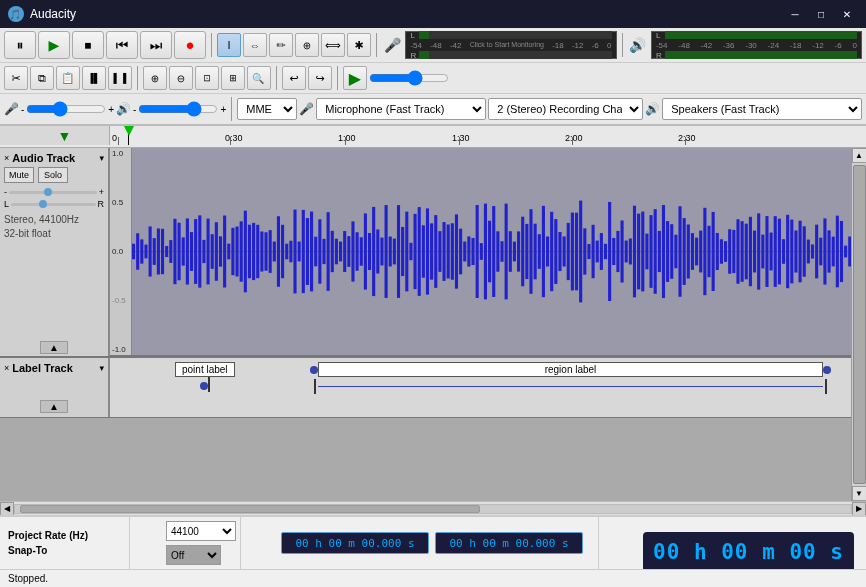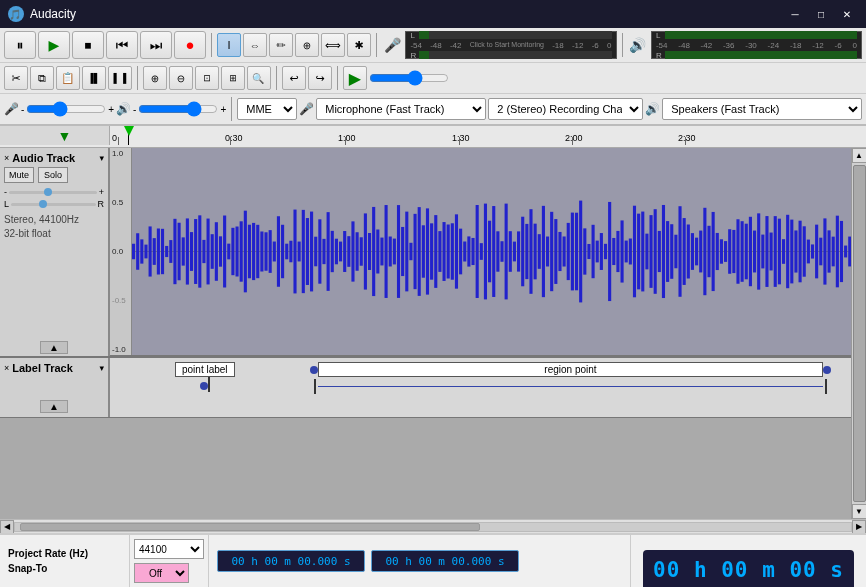--- a/index.html
+++ b/index.html
@@ -1025,21 +1025,21 @@
               <div style="background:white; border:1px solid #555; padding:1px 6px; font-size:10px; cursor:pointer; white-space:nowrap;">point label</div>
               <div style="display:flex; align-items:center; margin-top:2px;">
                 <div style="width:8px; height:8px; background:#3344aa; border-radius:50%;"></div>
                 <div style="width:2px; height:15px; background:#333; margin-top:-2px;"></div>
               </div>
             </div>
 
             <div style="position:absolute; left:200px; top:4px; right:20px; display:flex; flex-direction:column;">
               <div style="display:flex; align-items:center;">
                 <div style="width:8px; height:8px; background:#3344aa; border-radius:50%; flex-shrink:0;"></div>
-                <div style="background:white; border:1px solid #555; padding:1px 40px; font-size:10px; cursor:pointer; white-space:nowrap; flex:1; text-align:center;">region point</div>
+                <div style="background:white; border:1px solid #555; padding:1px 40px; font-size:10px; cursor:pointer; white-space:nowrap; flex:1; text-align:center;">region label</div>
                 <div style="width:8px; height:8px; background:#3344aa; border-radius:50%; flex-shrink:0;"></div>
               </div>
               <div style="display:flex; justify-content:space-between; margin-top:2px; padding:0 4px;">
                 <div style="width:2px; height:15px; background:#333;"></div>
                 <div style="height:1px; flex:1; background:#3344aa; align-self:center; margin: 0 2px;"></div>
                 <div style="width:2px; height:15px; background:#333;"></div>
               </div>
             </div>
           </div>
         </div>
@@ -1056,50 +1056,53 @@
     <div style="height:14px; background:#e0e0e0; display:flex; align-items:center; border-top:1px solid #bbb;">
       <div style="width:14px; height:14px; background:#d0d0d0; border:1px solid #999; display:flex; align-items:center; justify-content:center; font-size:8px; cursor:pointer;">◀</div>
       <div style="flex:1; height:10px; background:#ccc; position:relative; border:1px solid #bbb; overflow:hidden;">
         <div style="position:absolute; left:5px; width:55%; height:100%; background:#aaa; border:1px solid #999; border-radius:2px; cursor:pointer;"></div>
       </div>
       <div style="width:14px; height:14px; background:#d0d0d0; border:1px solid #999; display:flex; align-items:center; justify-content:center; font-size:8px; cursor:pointer;">▶</div>
     </div>
   </div>
 
   <div style="background:#f0f0f0; border-top:2px solid #ccc; display:flex; flex-direction:column; flex-shrink:0;">
-    <div style="display:flex; align-items:stretch; height:52px;">
+    <div style="display:flex; align-items:stretch; height:52px;gap:32px;">
 
       <div style="padding:4px 8px; border-right:1px solid #ccc; display:flex; flex-direction:column; justify-content:center; gap:4px; min-width:130px;">
         <div style="display:flex; align-items:center; gap:6px;">
           <span style="font-size:10px; font-weight:bold; white-space:nowrap;">Project Rate (Hz)</span>
         </div>
         <div style="display:flex; align-items:center; gap:6px;">
           <span style="font-size:10px; font-weight:bold; white-space:nowrap;">Snap-To</span>
         </div>
       </div>
       <div style="padding:4px 4px; border-right:1px solid #ccc; display:flex; flex-direction:column; justify-content:center; gap:4px;">
         <select style="height:20px; width:70px; border:1px solid #999; font-size:10px; background:white;">
           <option>44100</option>
         </select>
-        <select style="height:20px; width:55px; border:1px solid #999; font-size:10px; background:#f9a8d4;text-align:center;">
+        <select style="height:20px; width:55px; border:1px solid #999; font-size:10px; background:#a3a3a3;">
           <option>Off</option>
         </select>
       </div>
 
       <div style="flex:1; padding:4px 8px; border-right:1px solid #ccc; display:flex; flex-direction:column; justify-content:center; gap:4px;">
         <div style="display:flex; gap:6px;">
           <div style="height:22px; width:148px; border:1px solid #5a9fd4; background:#1a1a3a; color:#00aaff; font-family:monospace; font-size:11px; padding:0 4px; display:flex; align-items:center; justify-content:center; border-radius:2px; cursor:text;">
             <span>00 h 00 m 00.000 s</span>
           </div>
           <div style="height:22px; width:148px; border:1px solid #5a9fd4; background:#1a1a3a; color:#00aaff; font-family:monospace; font-size:11px; padding:0 4px; display:flex; align-items:center; justify-content:center; border-radius:2px; cursor:text;">
             <span>00 h 00 m 00.000 s</span>
           </div>
         </div>
       </div>
 
       <div style="display:flex; align-items:center; justify-content:center; padding:4px 12px;margin-top:17px;">
         <div style="background:#1a1a3a; color:#00aaff; font-family:monospace; font-size:21px; font-weight:bold; padding:8px 10px; border-radius:4px; letter-spacing:1px; white-space:nowrap;">00 h 00 m 00 s</div>
       </div>
     </div>
 
+    <div style="height:18px; background:#f0f0f0; border-top:1px solid #ccc; padding:2px 8px; display:flex; align-items:center; font-size:10px;">
+      <span>Stopped.</span>
+    </div>
   </div>
 
 </div>
 
 </body></html>

